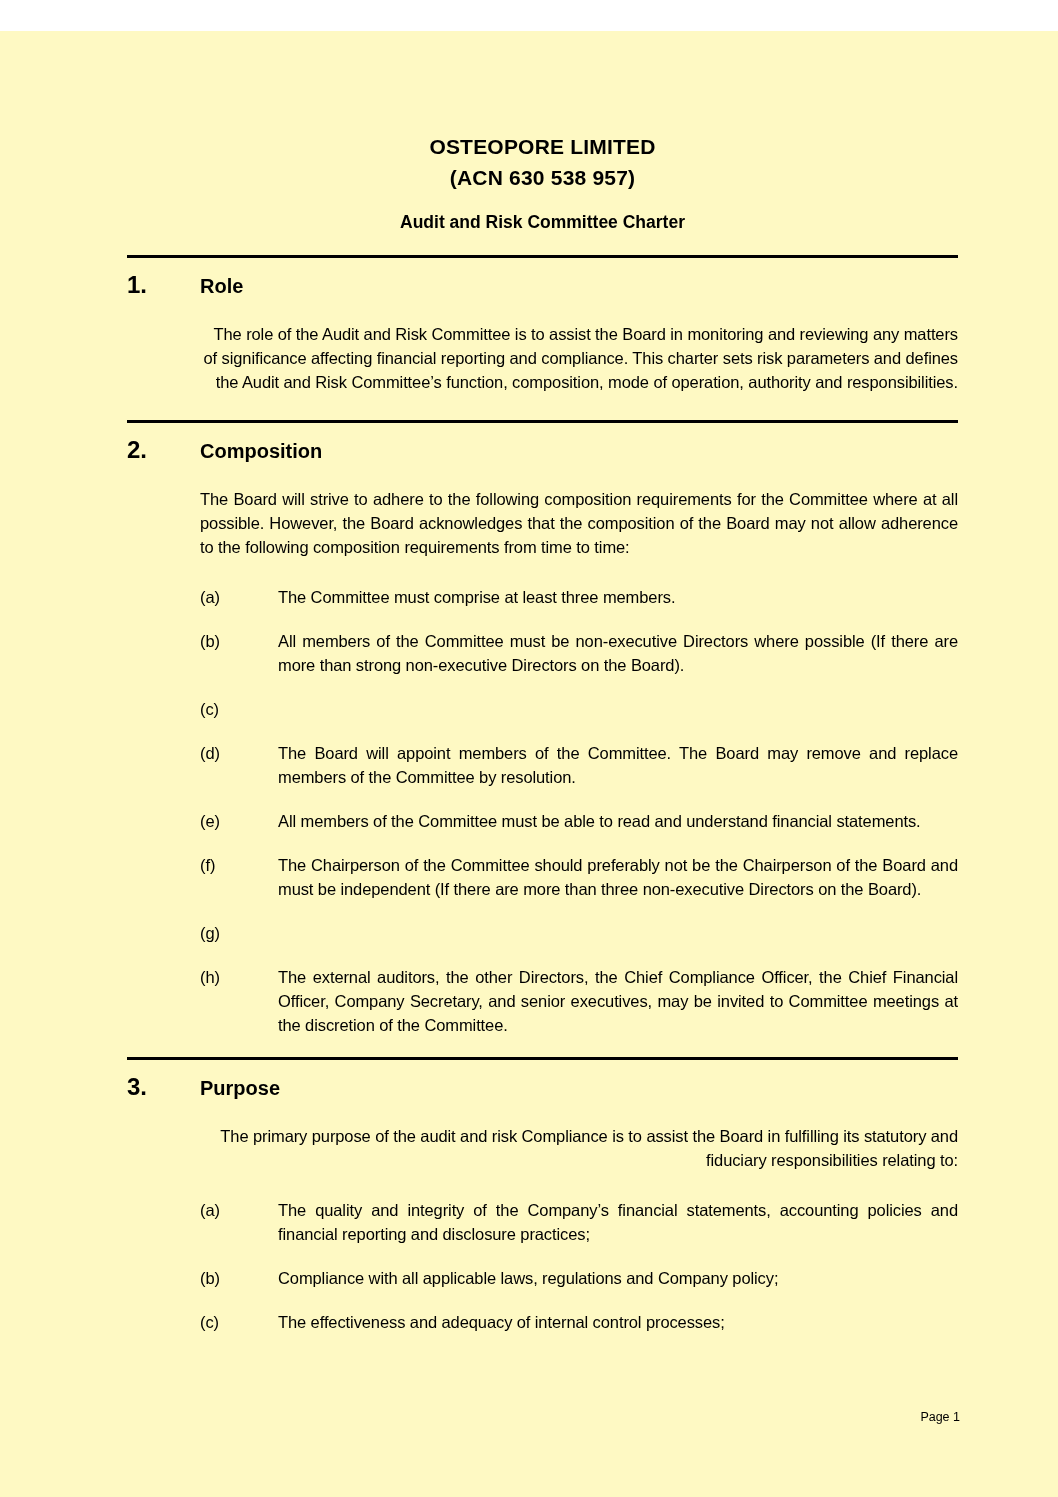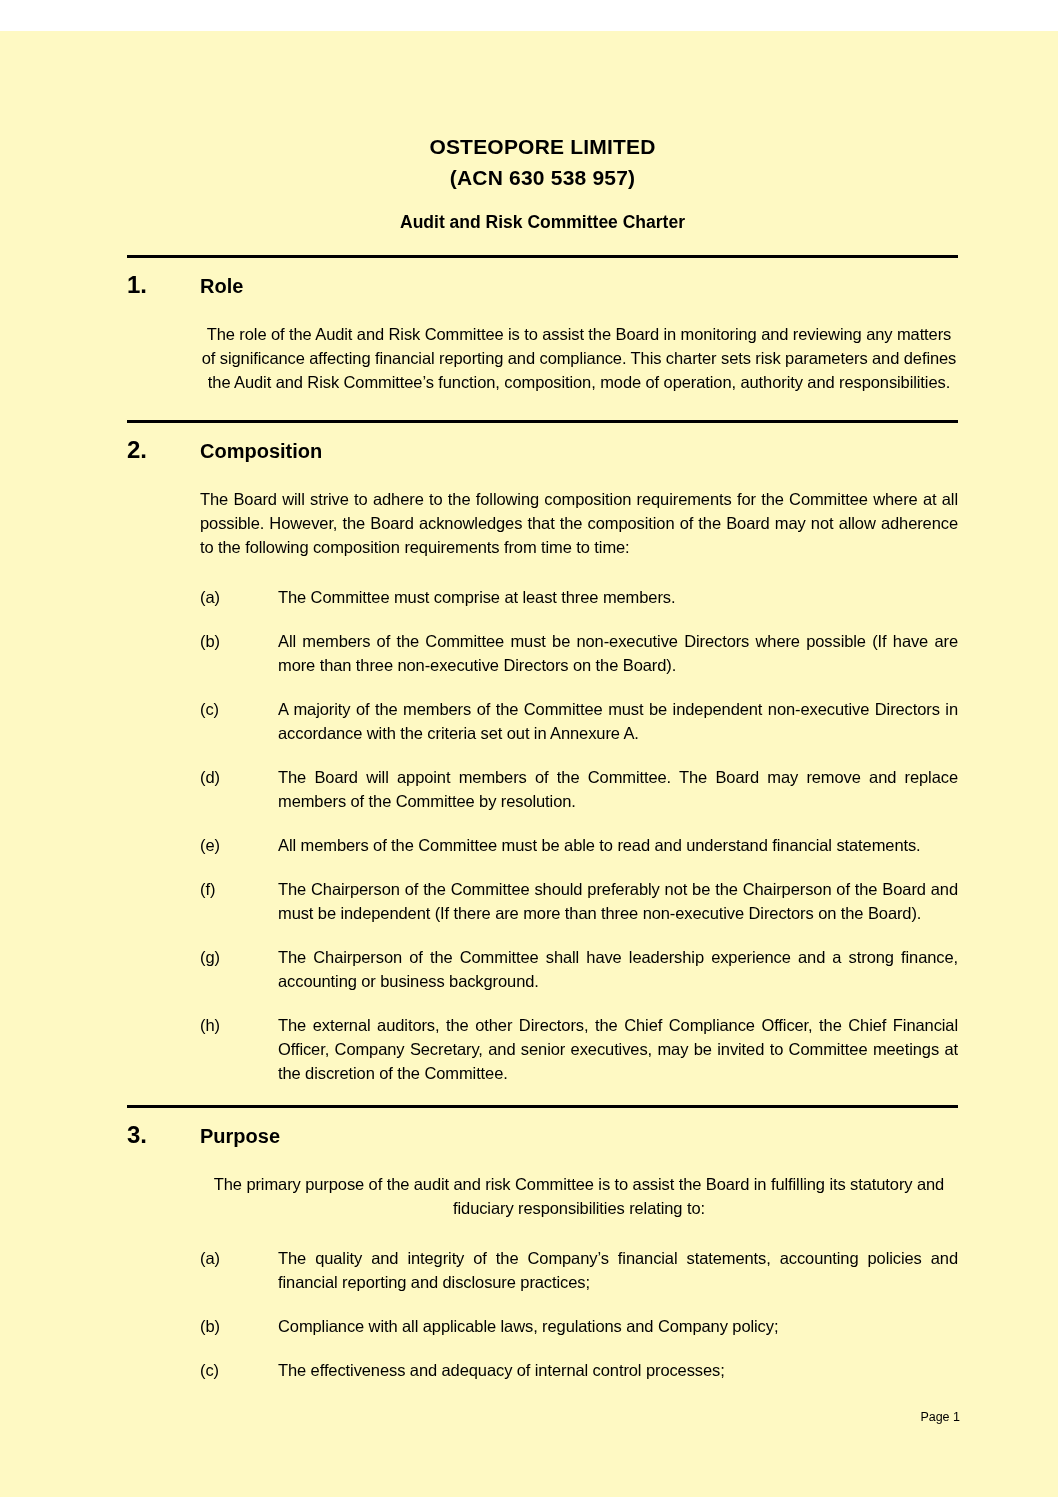--- a/index.html
+++ b/index.html
@@ -65,21 +65,21 @@
   }
   .body-block {
     margin-left: 73px;
     font-size: 16.5px;
     line-height: 24px;
     letter-spacing: -0.1px;
   }
   p.para {
     margin: 0 0 26px 0;
   }
-  p.para.left { text-align: center; }
+  p.para.left { text-align: right; }
   p.para.justify { text-align: justify; }
   .item {
     display: flex;
     margin-bottom: 20px;
   }
   .item-label {
     flex: 0 0 78px;
     width: 78px;
   }
   .item-text {
@@ -124,57 +124,55 @@
     </div>
     <div class="body-block">
       <p class="para justify">The Board will strive to adhere to the following composition requirements for the Committee where at all possible. However, the Board acknowledges that the composition of the Board may not allow adherence to the following composition requirements from time to time:</p>
 
       <div class="item">
         <span class="item-label">(a)</span>
         <span class="item-text">The Committee must comprise at least three members.</span>
       </div>
       <div class="item">
         <span class="item-label">(b)</span>
-        <span class="item-text">All members of the Committee must be non-executive Directors where possible (If have are more than three non-executive Directors on the Board).</span>
+        <span class="item-text">All members of the Committee must be non-executive Directors where possible (If there are more than strong non-executive Directors on the Board).</span>
       </div>
       <div class="item">
         <span class="item-label">(c)</span>
-        <span class="item-text">A majority of the members of the Committee must be independent non-executive Directors in accordance with the criteria set out in Annexure A.</span>
       </div>
       <div class="item">
         <span class="item-label">(d)</span>
         <span class="item-text">The Board will appoint members of the Committee. The Board may remove and replace members of the Committee by resolution.</span>
       </div>
       <div class="item">
         <span class="item-label">(e)</span>
         <span class="item-text">All members of the Committee must be able to read and understand financial statements.</span>
       </div>
       <div class="item">
         <span class="item-label">(f)</span>
         <span class="item-text">The Chairperson of the Committee should preferably not be the Chairperson of the Board and must be independent (If there are more than three non-executive Directors on the Board).</span>
       </div>
       <div class="item">
         <span class="item-label">(g)</span>
-        <span class="item-text">The Chairperson of the Committee shall have leadership experience and a strong finance, accounting or business background.</span>
       </div>
       <div class="item">
         <span class="item-label">(h)</span>
         <span class="item-text">The external auditors, the other Directors, the Chief Compliance Officer, the Chief Financial Officer, Company Secretary, and senior executives, may be invited to Committee meetings at the discretion of the Committee.</span>
       </div>
     </div>
   </section>
 
   <section>
     <hr class="rule">
     <div class="sec-head">
       <span class="sec-num">3.</span>
       <span class="sec-title">Purpose</span>
     </div>
     <div class="body-block">
-      <p class="para left">The primary purpose of the audit and risk Committee is to assist the Board in fulfilling its statutory and fiduciary responsibilities relating to:</p>
+      <p class="para left">The primary purpose of the audit and risk Compliance is to assist the Board in fulfilling its statutory and fiduciary responsibilities relating to:</p>
 
       <div class="item">
         <span class="item-label">(a)</span>
         <span class="item-text">The quality and integrity of the Company’s financial statements, accounting policies and financial reporting and disclosure practices;</span>
       </div>
       <div class="item">
         <span class="item-label">(b)</span>
         <span class="item-text">Compliance with all applicable laws, regulations and Company policy;</span>
       </div>
       <div class="item">

